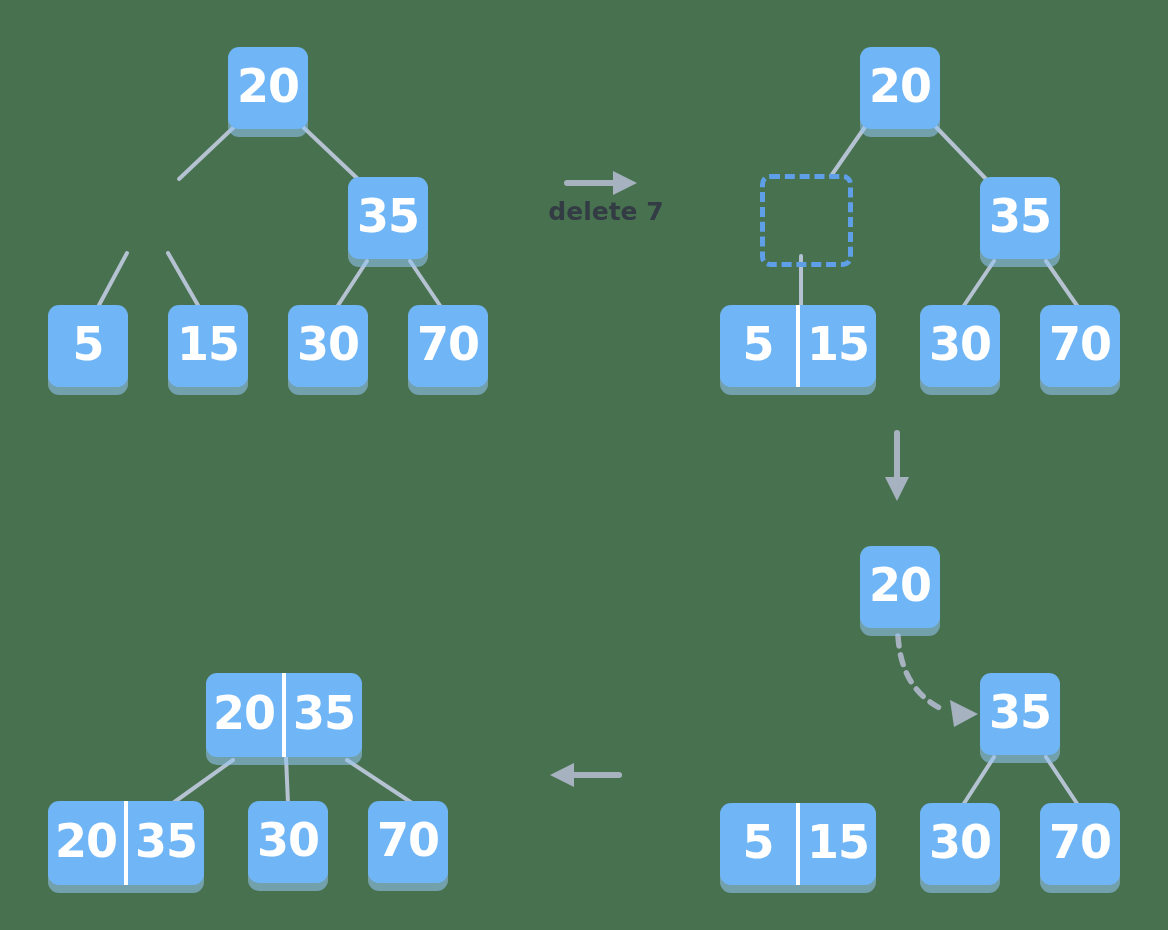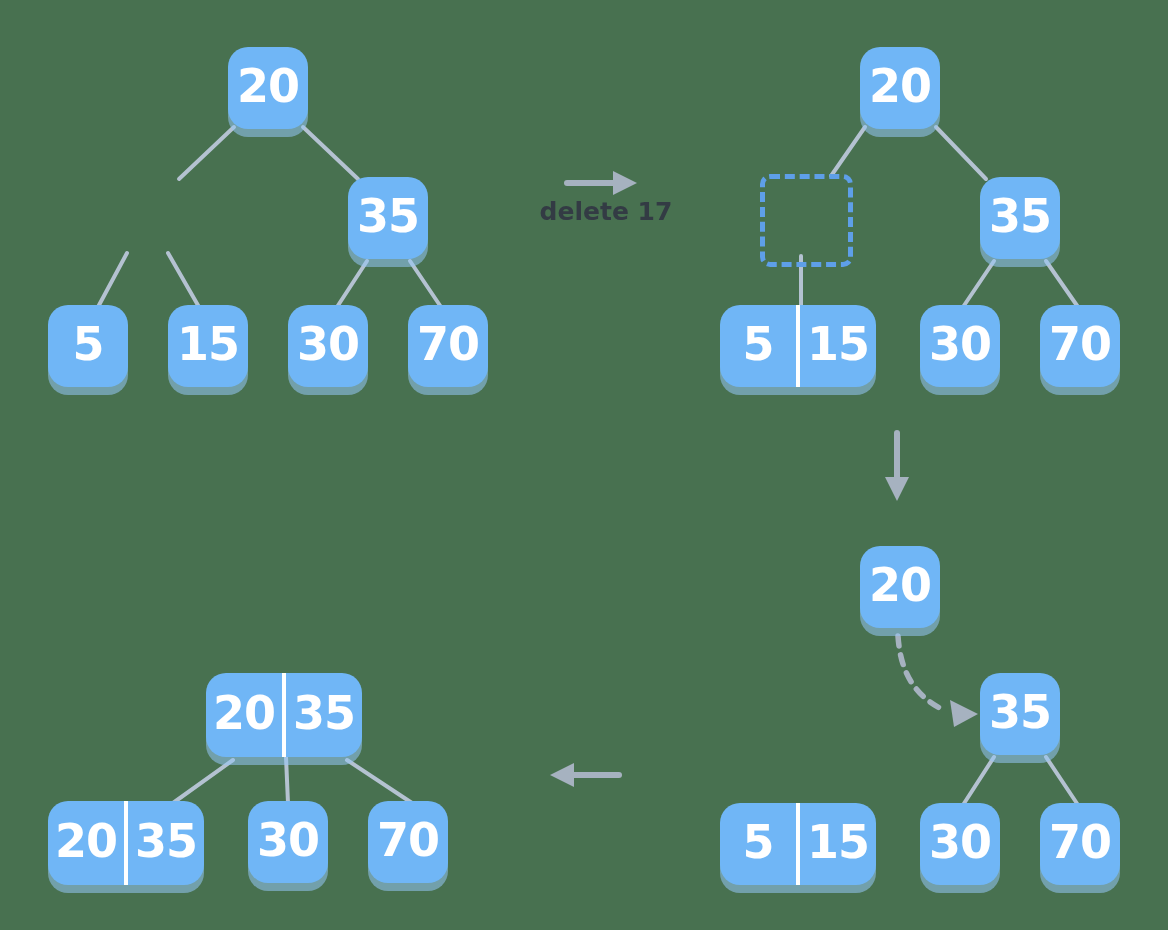--- a/index.html
+++ b/index.html
@@ -9,21 +9,21 @@
     background:var(--bg,#487150);
     overflow:hidden;
     font-family:"DejaVu Sans","Liberation Sans",sans-serif;
   }
   svg.layer{position:absolute;left:0;top:0;z-index:1;}
   .nodes-layer,.tree-group{position:absolute;left:0;top:0;width:100%;height:100%;z-index:2;pointer-events:none;}
   .node{
     position:absolute;
     display:flex;
     align-items:stretch;
-    border-radius:20px;
+    border-radius:11px;
     background:var(--node,#70b6f6);
     color:#fff;
     font-weight:700;
     font-size:46px;
     letter-spacing:-1px;
     box-shadow:0 8px 0 rgba(150,198,245,0.55);
   }
   .node .cell{
     flex:1;display:flex;align-items:center;justify-content:center;
     padding-bottom:4px;
@@ -151,14 +151,14 @@
           <span class="cell">35</span>
         </div>
         <div class="node normal" style="left: 248px; top: 801px; width: 80px; height: 82px;">
           <span class="cell">30</span>
         </div>
         <div class="node normal" style="left: 368px; top: 801px; width: 80px; height: 82px;">
           <span class="cell">70</span>
         </div>
       </div>
     </div>
-  <div class="step-label">delete 17</div>
+  <div class="step-label">delete 7</div>
 </div>
 
 </body></html>

